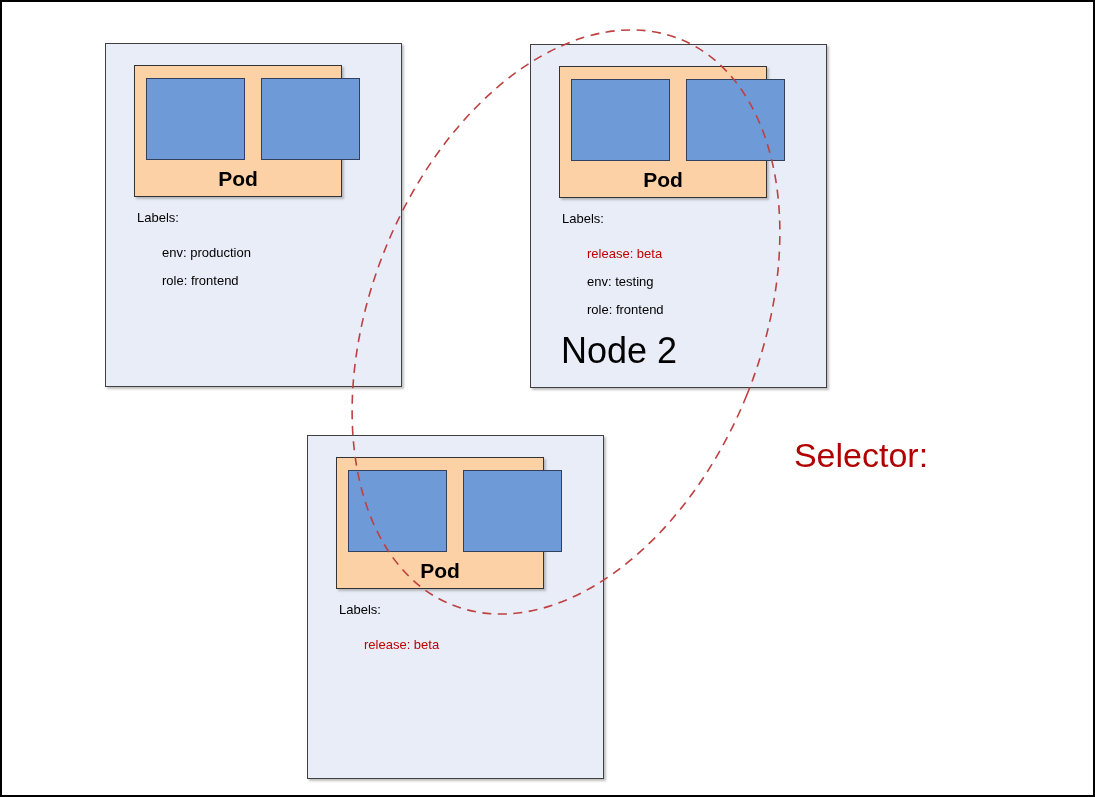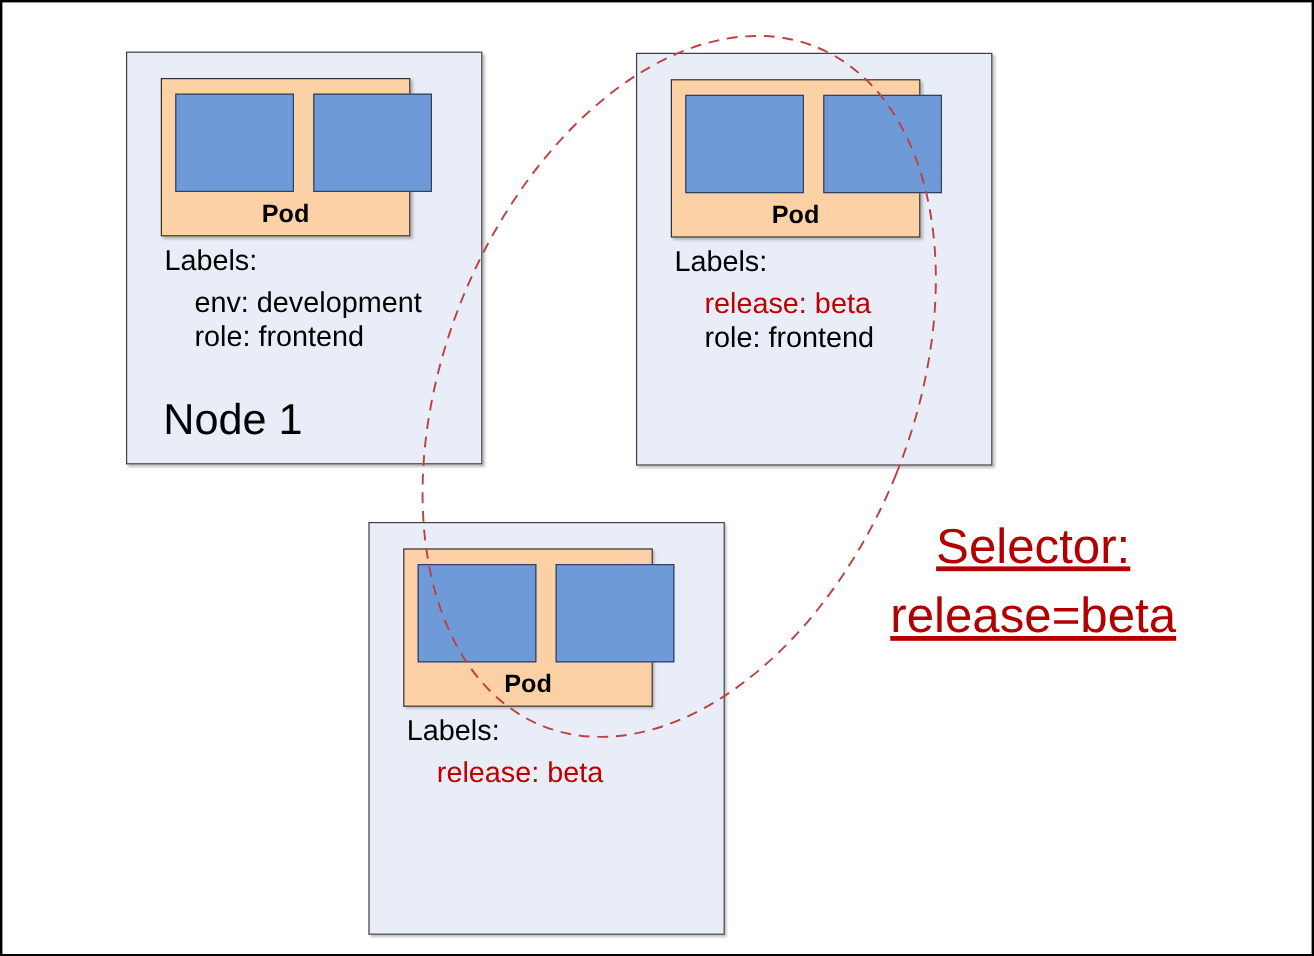--- a/index.html
+++ b/index.html
@@ -70,43 +70,42 @@
     top: 101px;
     text-align: center;
     font-size: 21px;
     font-weight: bold;
     line-height: 24px;
   }
   .labels {
     position: absolute;
     left: 31px;
     top: 160px;
-    font-size: 24px;
+    font-size: 13px;
     line-height: 28px;
   }
   .labels__heading { margin-bottom: 7px; }
   .labels__item { padding-left: 25px; }
   .labels__item.hl { color: var(--highlight-red); }
   .node-title {
     position: absolute;
     left: 30px;
     top: 286px;
     font-size: 36px;
     line-height: 40px;
   }
   .selector-caption {
     position: absolute;
     left: 723px;
     top: 424px;
     width: 272px;
     text-align: center;
-    font-size: 41px;
+    font-size: 34px;
     line-height: 58px;
     color: var(--selector-red);
-    text-decoration: underline;
   }
   .ellipse-overlay {
     position: absolute;
     left: 0;
     top: 0;
     width: 1095px;
     height: 797px;
     pointer-events: none;
   }
 </style>
@@ -118,39 +117,40 @@
   <div class="node node--1">
     <div class="pod">
       <div class="containers">
         <div class="container-box"></div>
         <div class="container-box"></div>
       </div>
       <div class="pod-label">Pod</div>
     </div>
     <div class="labels">
       <div class="labels__heading">Labels:</div>
-      <div class="labels__item">env: development</div>
+      <div class="labels__item">env: production</div>
       <div class="labels__item">role: frontend</div>
     </div>
-    <div class="node-title">Node 1</div>
   </div>
 
   <div class="node node--2">
     <div class="pod">
       <div class="containers">
         <div class="container-box"></div>
         <div class="container-box"></div>
       </div>
       <div class="pod-label">Pod</div>
     </div>
     <div class="labels">
       <div class="labels__heading">Labels:</div>
       <div class="labels__item hl">release: beta</div>
+      <div class="labels__item">env: testing</div>
       <div class="labels__item">role: frontend</div>
     </div>
+    <div class="node-title">Node 2</div>
   </div>
 
   <div class="node node--3">
     <div class="pod">
       <div class="containers">
         <div class="container-box"></div>
         <div class="container-box"></div>
       </div>
       <div class="pod-label">Pod</div>
     </div>
@@ -159,16 +159,15 @@
       <div class="labels__item hl">release: beta</div>
     </div>
   </div>
 
   <svg class="ellipse-overlay" viewBox="0 0 1095 797">
     <ellipse cx="564" cy="320" rx="195" ry="305" transform="rotate(22 564 320)" fill="none" stroke-width="1.6" stroke-dasharray="9 6.5" stroke="#bf4040"></ellipse>
   </svg>
 
   <div class="selector-caption">
     <div>Selector:</div>
-    <div>release=beta</div>
   </div>
 
 </div>
 
 </body></html>

